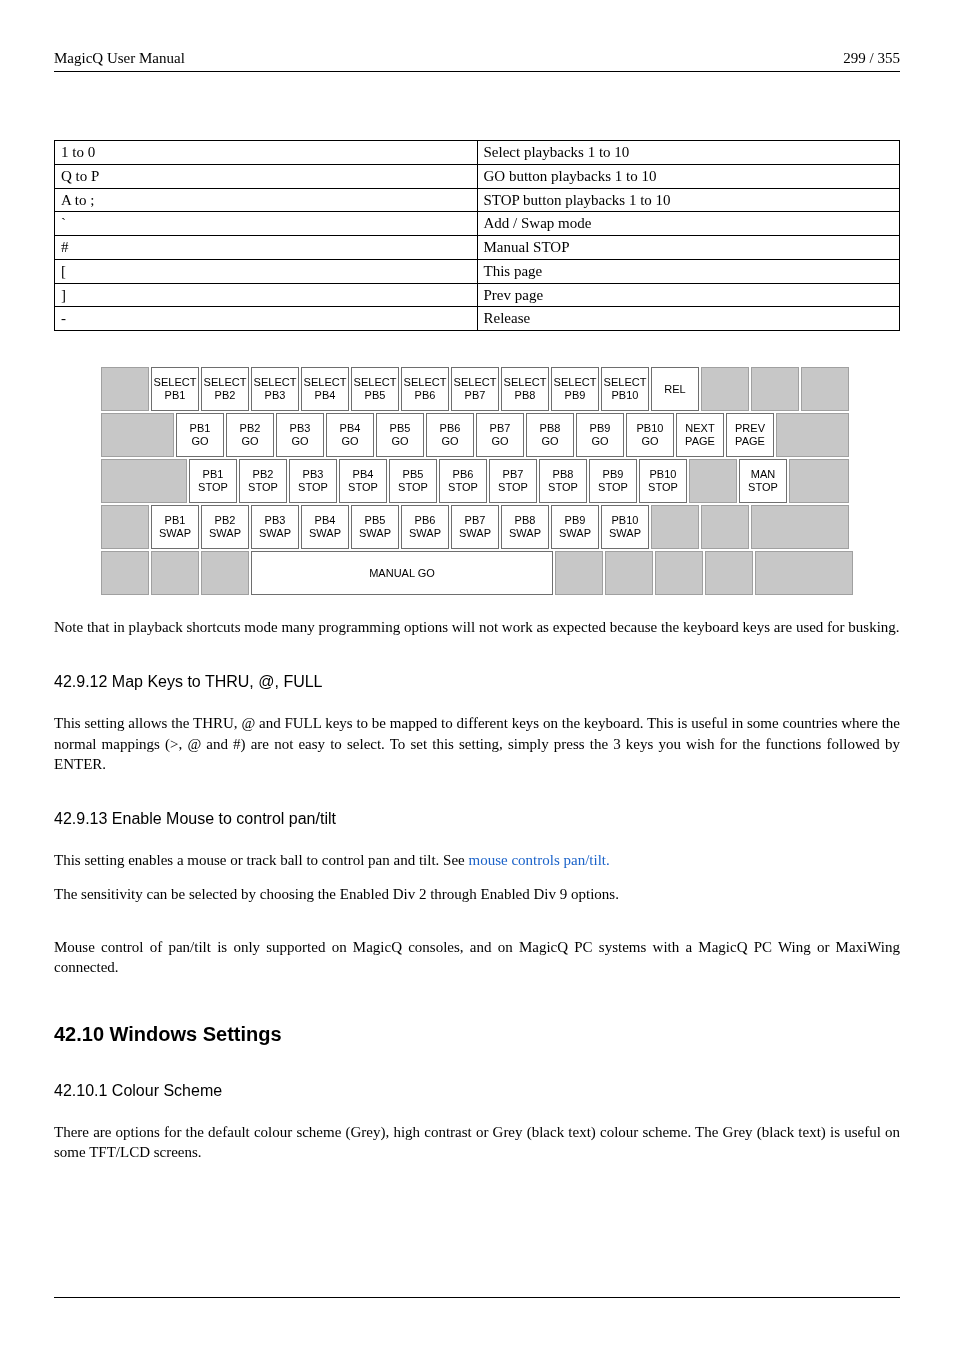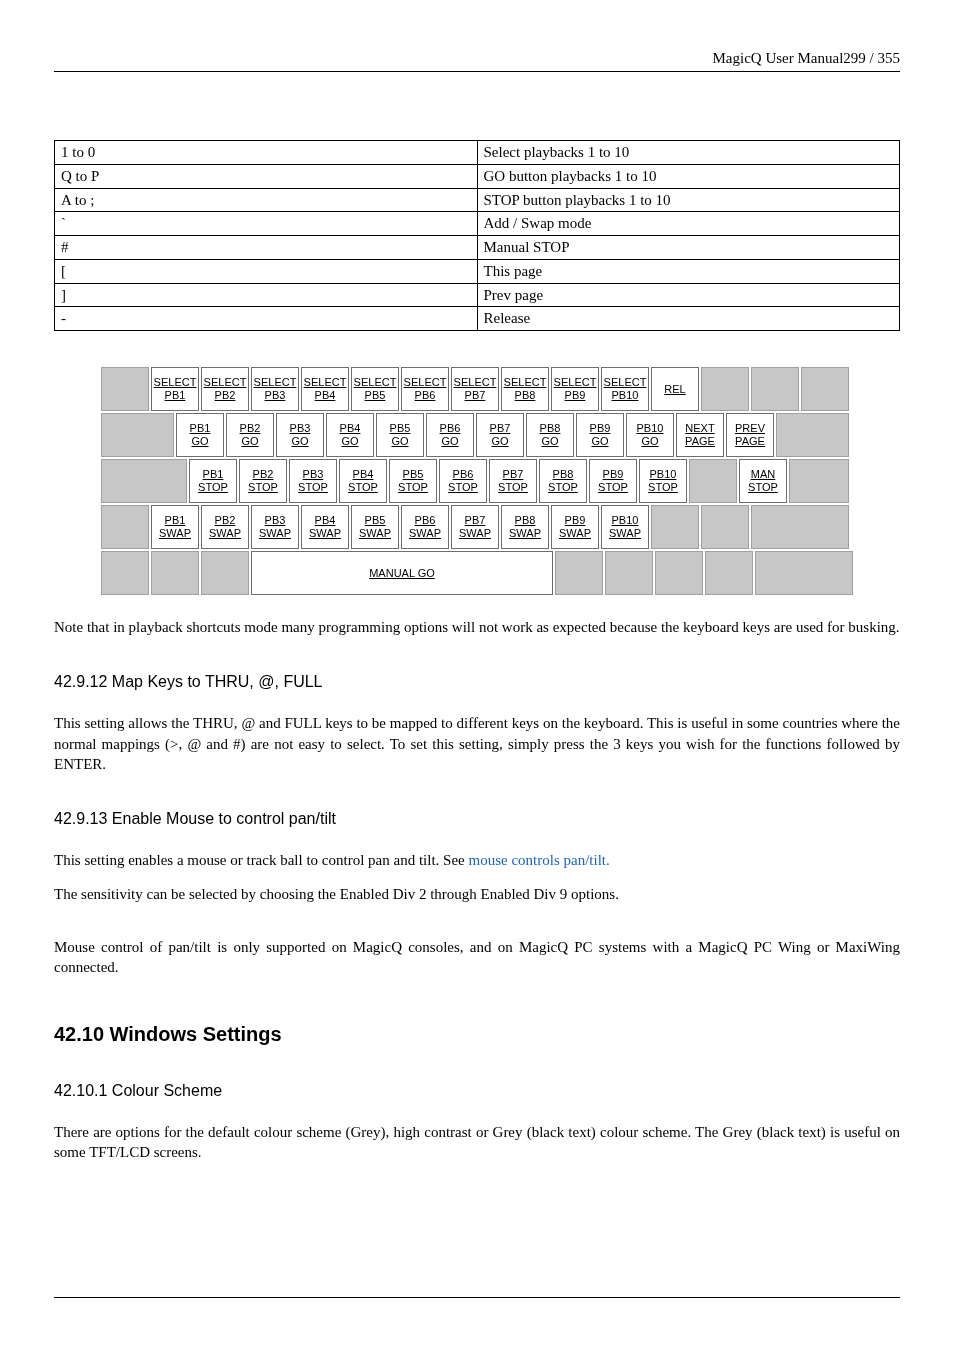--- a/index.html
+++ b/index.html
@@ -4,21 +4,21 @@
 <style>
   html,body { margin:0; padding:0; background:#fff; color:#000; }
   body {
     width:954px; height:1350px; box-sizing:border-box;
     font-family:"Times New Roman", serif;
     font-size:15px;
     position:relative;
     padding:50px 54px 40px 54px;
   }
   .header-row {
-    display:flex; justify-content:flex-end;
+    display:flex; justify-content:space-between;
     font-size:15px;
     padding-bottom:4px;
     border-bottom:1px solid #000;
   }
   
   .shortcuts-table {
     margin-top:68px;
     width:100%;
     border-collapse:collapse;
     font-size:15px;
@@ -29,21 +29,20 @@
     padding:2px 6px 2px 6px;
     vertical-align:top;
     line-height:1.25;
   }
   .shortcuts-table td.col1 { width:50%; }
   
   .kbd-wrap {
     margin-top:36px;
     display:flex;
     justify-content:center;
-    text-decoration:underline;
   }
   .kbd {
     display:flex; flex-direction:column;
     gap:2px;
     font-family:Arial, Helvetica, sans-serif;
     font-size:11px;
     color:#000;
   }
   .kbd-row { display:flex; gap:2px; }
   .cell {

